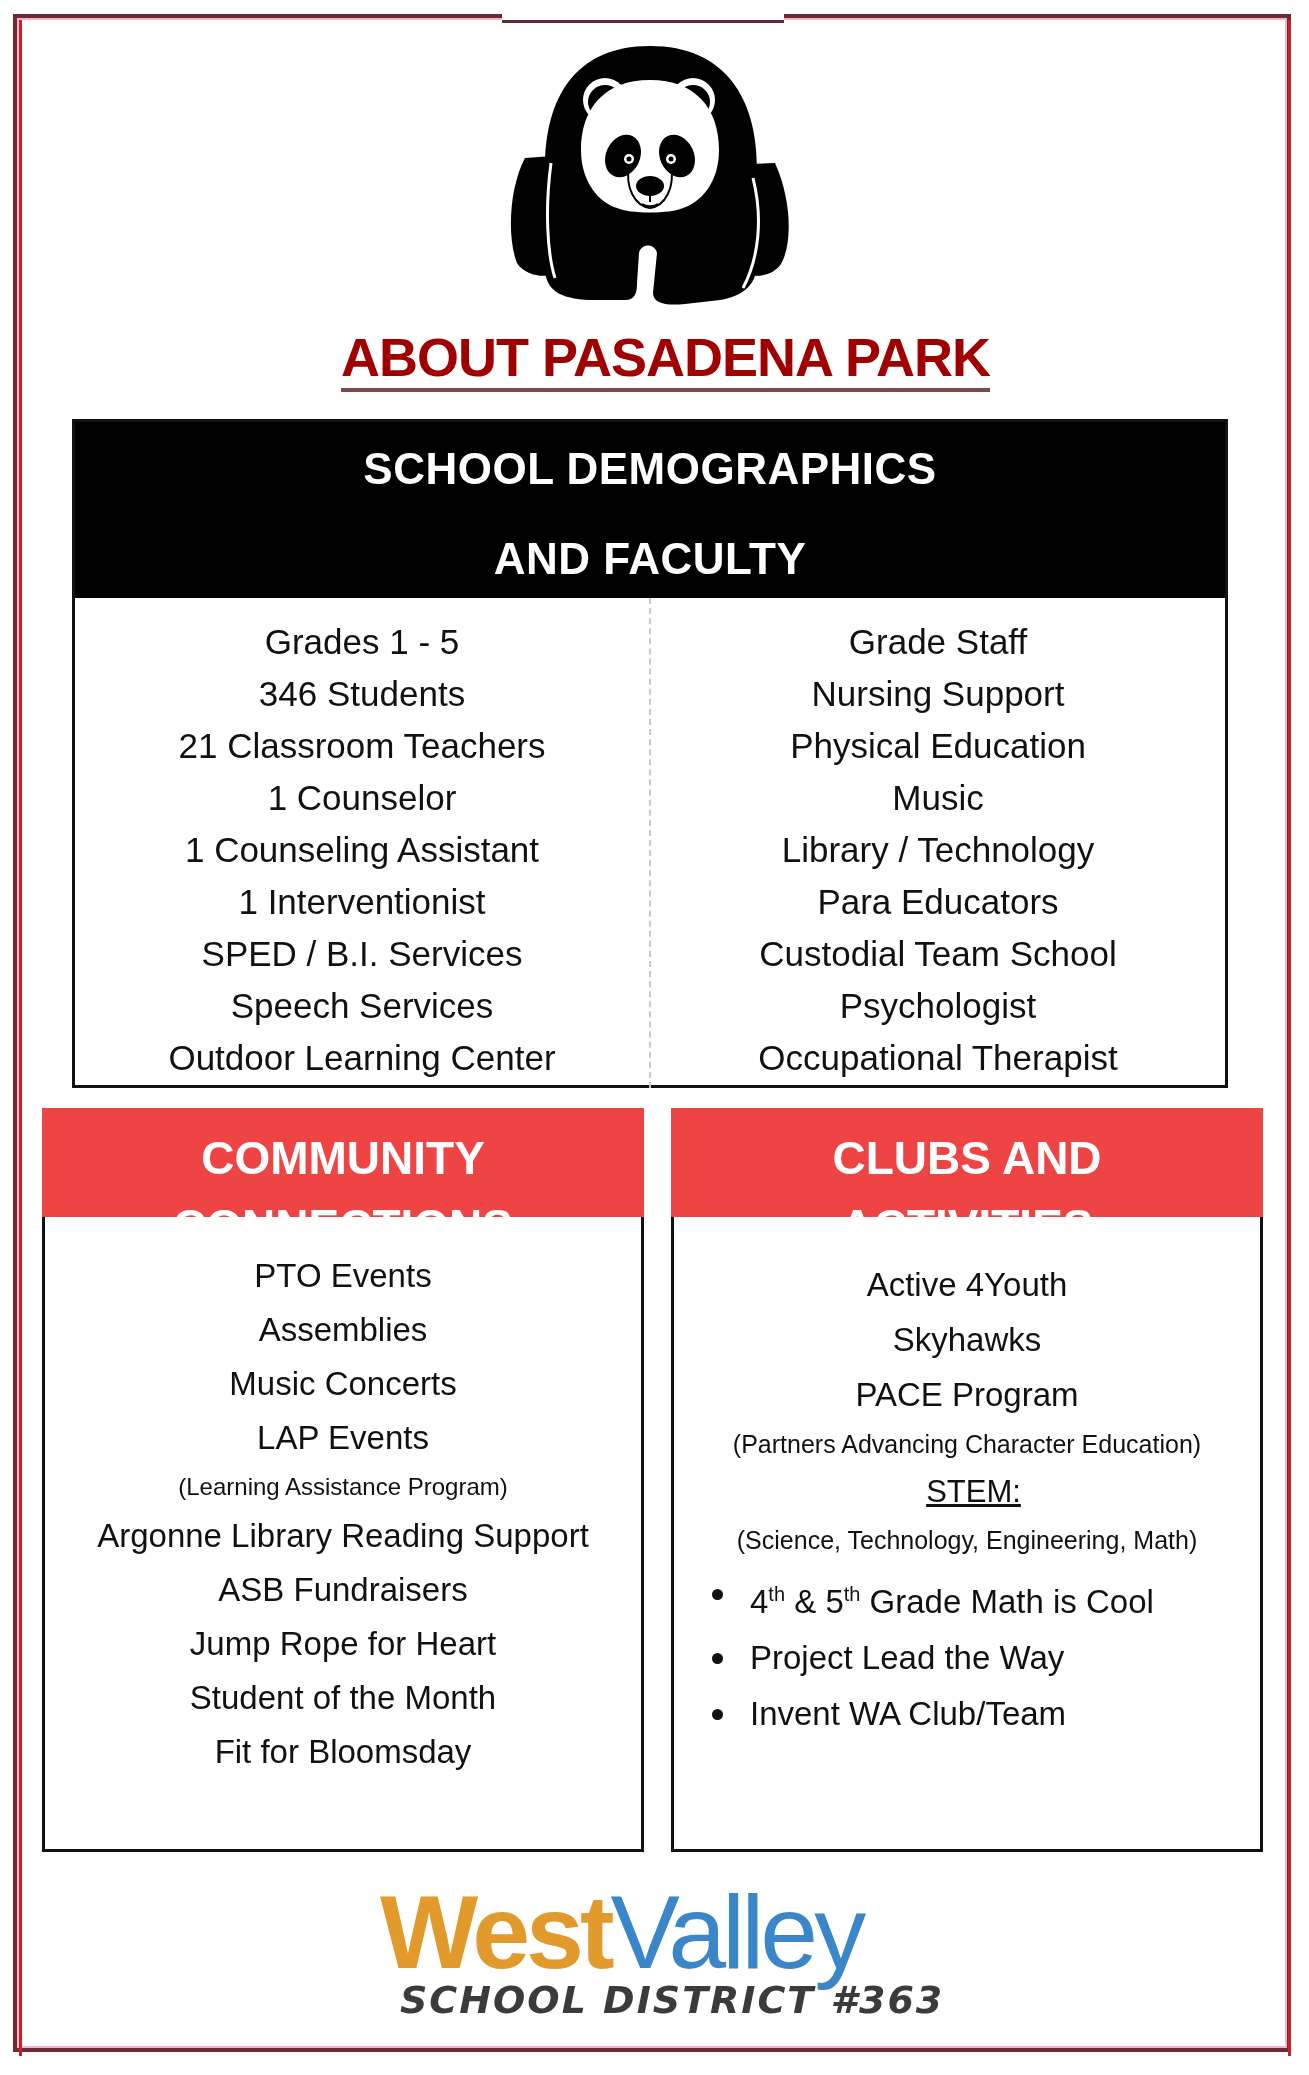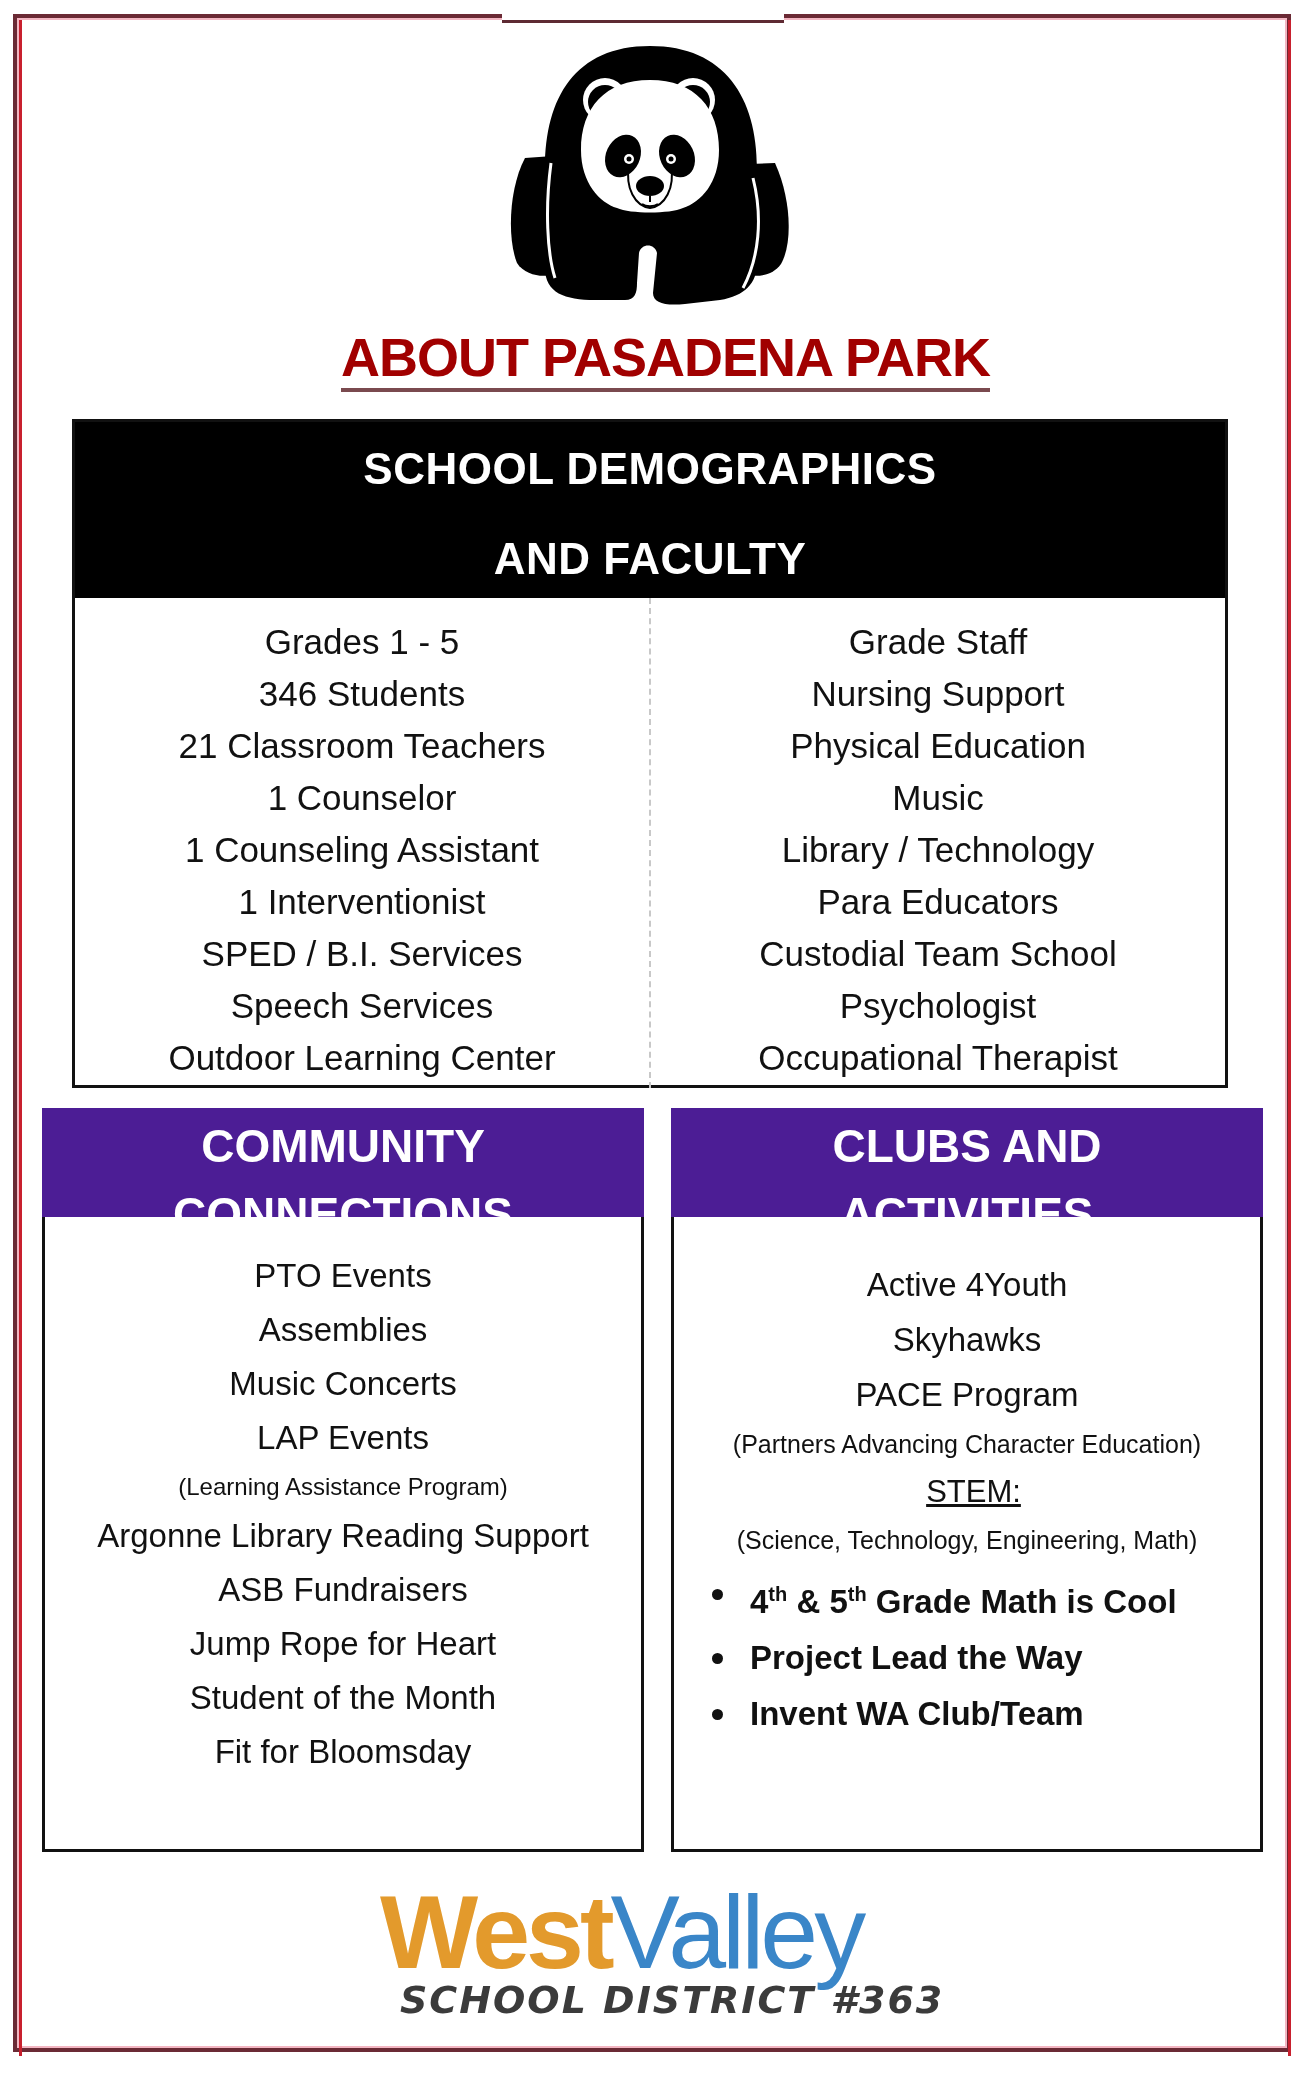--- a/index.html
+++ b/index.html
@@ -121,29 +121,29 @@
     position: absolute;
     top: 1108px;
     height: 744px;
     border: 3px solid #111;
     box-sizing: border-box;
     border-top: none;
   }
   .sub-box.community { left: 42px; width: 602px; }
   .sub-box.clubs { left: 671px; width: 592px; }
   .sub-header {
-    background: #4c1d95;
+    background: #ef4444;
     color: #fff;
     height: 109px;
     text-align: center;
     font-family: "Liberation Sans", sans-serif;
     font-weight: bold;
     font-size: 46px;
     line-height: 68px;
-    padding-top: 4px;
+    padding-top: 16px;
     box-sizing: border-box;
     margin-left: -3px;
     margin-right: -3px;
   }
   .sub-body {
     text-align: center;
   }
   .community .sub-body { padding-top: 32px; }
   .community .item {
     font-family: "Liberation Sans", sans-serif;
@@ -177,21 +177,20 @@
     margin: 4px 0 0 0;
     padding: 0 0 0 38px;
     text-align: left;
   }
   .clubs li {
     font-family: "Liberation Sans", sans-serif;
     font-size: 33px;
     line-height: 56px;
     position: relative;
     padding-left: 38px;
-    font-weight: bold;
   }
   .clubs li .bullet {
     position: absolute;
     left: 0;
     top: 23px;
     width: 11px;
     height: 11px;
     border-radius: 50%;
     background: #111;
   }

